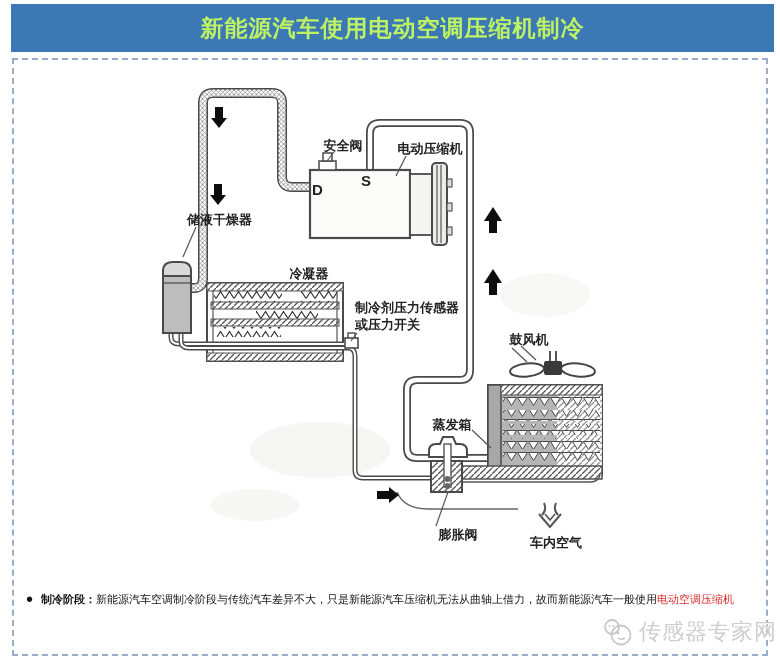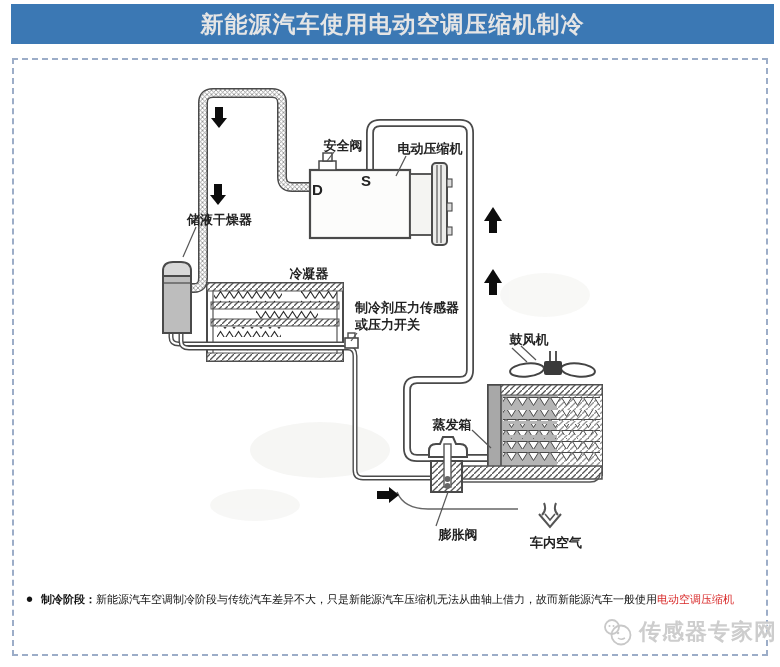--- a/index.html
+++ b/index.html
@@ -1,30 +1,30 @@
 <!DOCTYPE html>
 <html><head>
 <meta charset="utf-8">
 <style>
   html,body{margin:0;padding:0;background:#fff;}
   #page{position:relative;width:780px;height:667px;background:#ffffff;overflow:hidden;
         font-family:"Liberation Sans",sans-serif;}
-  .title-bar{position:absolute;left:11px;top:4px;width:763px;height:40px;background:#3b78b4;
-        color:#e5e5e5;font-weight:bold;font-size:23px;letter-spacing:1px;
+  .title-bar{position:absolute;left:11px;top:4px;width:763px;height:48px;background:#3b78b4;
+        color:#bef264;font-weight:bold;font-size:23px;letter-spacing:1px;
         display:flex;align-items:center;justify-content:center;}
   .frame{position:absolute;left:12px;top:58px;width:756px;height:598px;
         border:2px dashed #9cadc8;box-sizing:border-box;}
   .diagram-svg{position:absolute;left:12px;top:58px;}
   .note{position:absolute;left:26px;top:584px;width:730px;display:flex;gap:8px;color:#141414;}
   .note .bullet{font-size:20px;line-height:30px;flex:0 0 auto;}
   .note p{margin:0;width:712px;font-size:11px;line-height:31px;}
   .note b{font-weight:bold;}
   .note .red{color:#d92b2b;}
   .watermark{position:absolute;left:602px;top:617px;display:flex;align-items:center;gap:5px;
-        color:#cdcdcd;font-size:22px;font-weight:bold;letter-spacing:1px;
+        color:#cdcdcd;font-size:22px;font-weight:normal;letter-spacing:1px;
         text-shadow:1px 1px 0 #ffffff;}
   svg text{font-family:"Liberation Sans",sans-serif;font-weight:bold;fill:#222;}
 </style>
 </head>
 <body>
 
 <div id="page">
 
   <div class="title-bar">
     <span>新能源汽车使用电动空调压缩机制冷</span>

